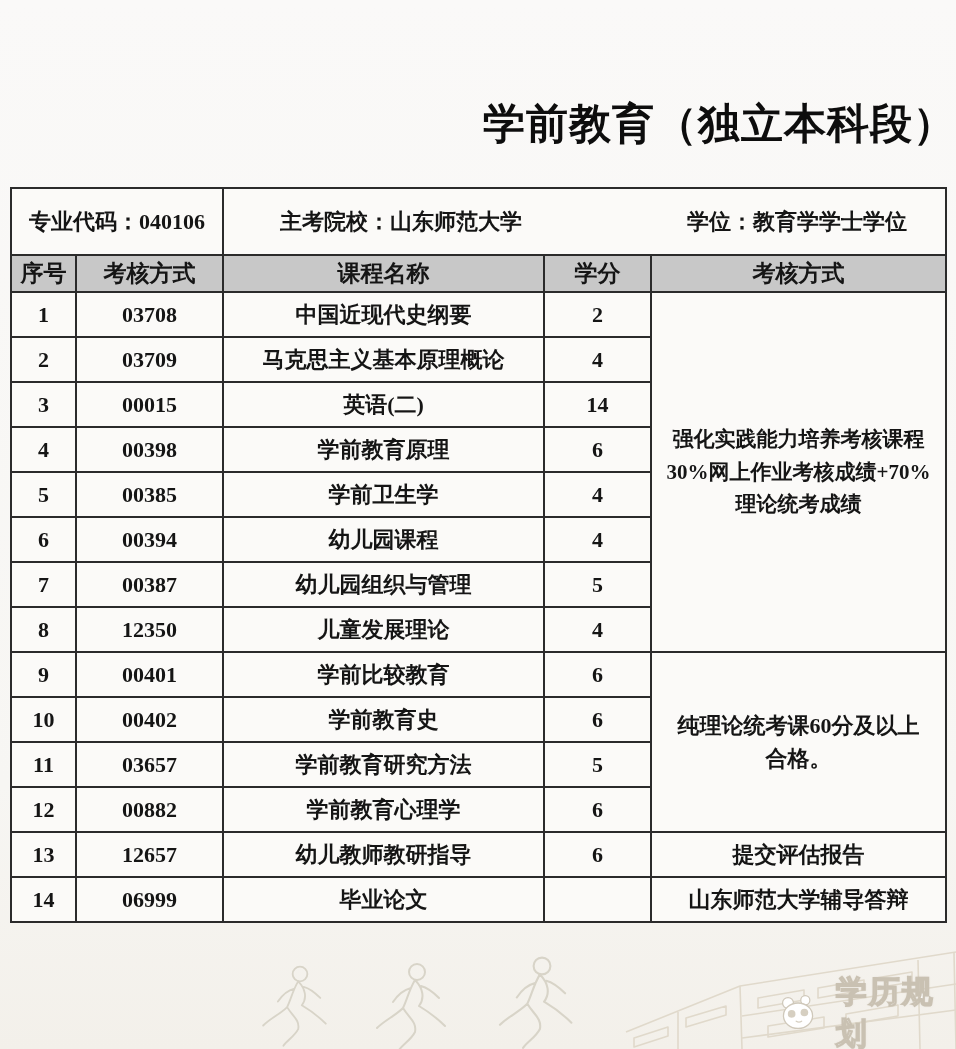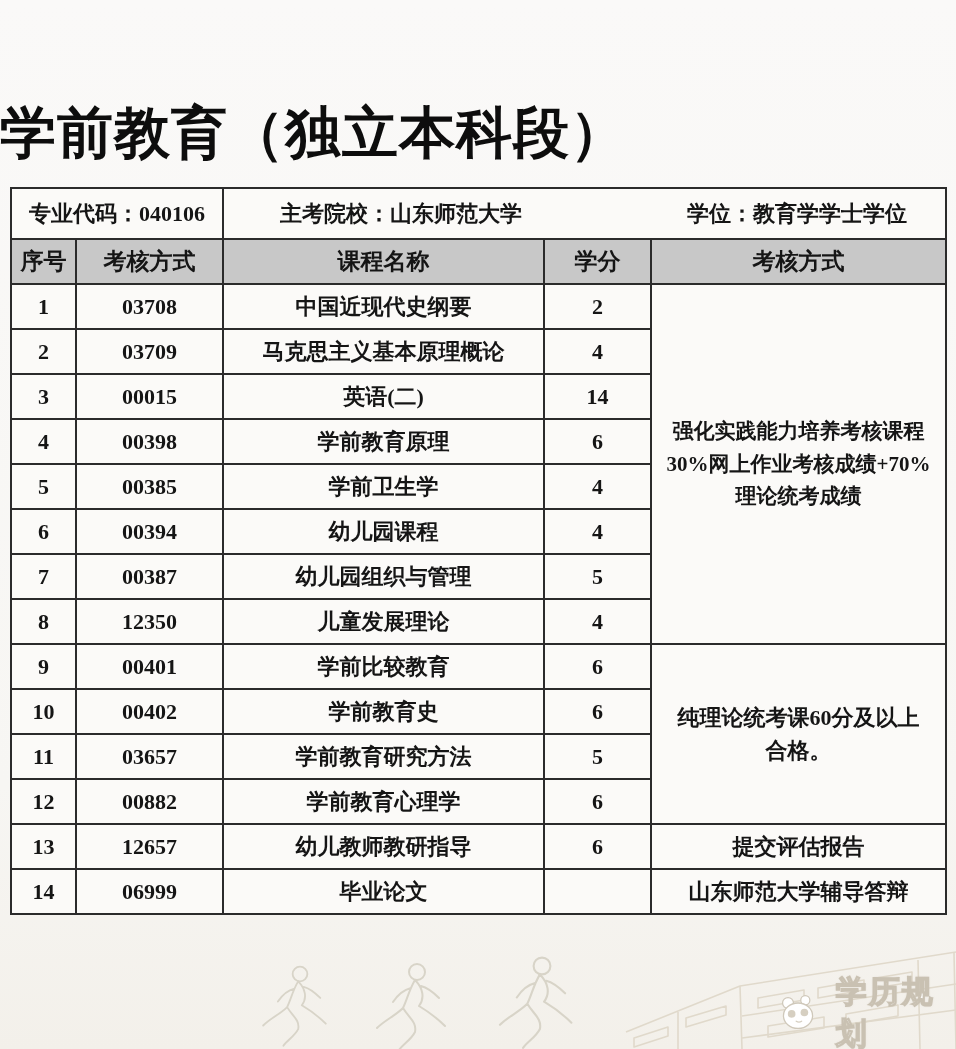--- a/index.html
+++ b/index.html
@@ -15,41 +15,41 @@
   .page{
     position:relative;
     width:956px;height:1049px;
     overflow:hidden;
     background:linear-gradient(180deg,#faf9f8 0%,#f7f6f3 75%,#f3f0ea 100%);
     font-family:"Liberation Serif","DejaVu Serif",serif;
     color:var(--text);
   }
   .title{
     position:absolute;top:96px;left:0;width:100%;
-    text-align:left;
+    text-align:right;
     font-family:"DejaVu Sans","Liberation Sans",sans-serif;
-    font-weight:900;font-size:56px;letter-spacing:1px;color:#0d0d0d;
+    font-weight:900;font-size:42px;letter-spacing:1px;color:#0d0d0d;
   }
   table.course-table{
     position:absolute;left:10px;top:187px;width:935px;
     border-collapse:collapse;table-layout:fixed;
     background:var(--cell-bg);
   }
   .course-table td,.course-table th{
     border:2px solid var(--border);
     text-align:center;vertical-align:middle;
     font-size:22px;font-weight:600;color:var(--text);
     overflow:hidden;
   }
-  .info-row td{height:51px;font-weight:700;}
+  .info-row td{height:67px;font-weight:700;}
   .info-flex{
     display:flex;justify-content:space-between;align-items:center;
     padding:0 38px 0 56px;
   }
-  .head-row th{height:45px;background:var(--header-bg);font-weight:700;font-size:23px;}
+  .head-row th{height:37px;background:var(--header-bg);font-weight:700;font-size:23px;}
   .data-row td{height:45px;}
   td.c-assess{font-size:22px;line-height:1.5;padding:0 4px;white-space:pre-line;}
   td.assess-g1{font-size:21px;line-height:1.55;}
   .sketch{position:absolute;pointer-events:none;}
   .runners{left:212px;top:952px;}
   .building{left:618px;top:946px;}
   .brand{
     position:absolute;left:778px;top:990px;height:46px;
     display:flex;align-items:center;gap:16px;
   }

